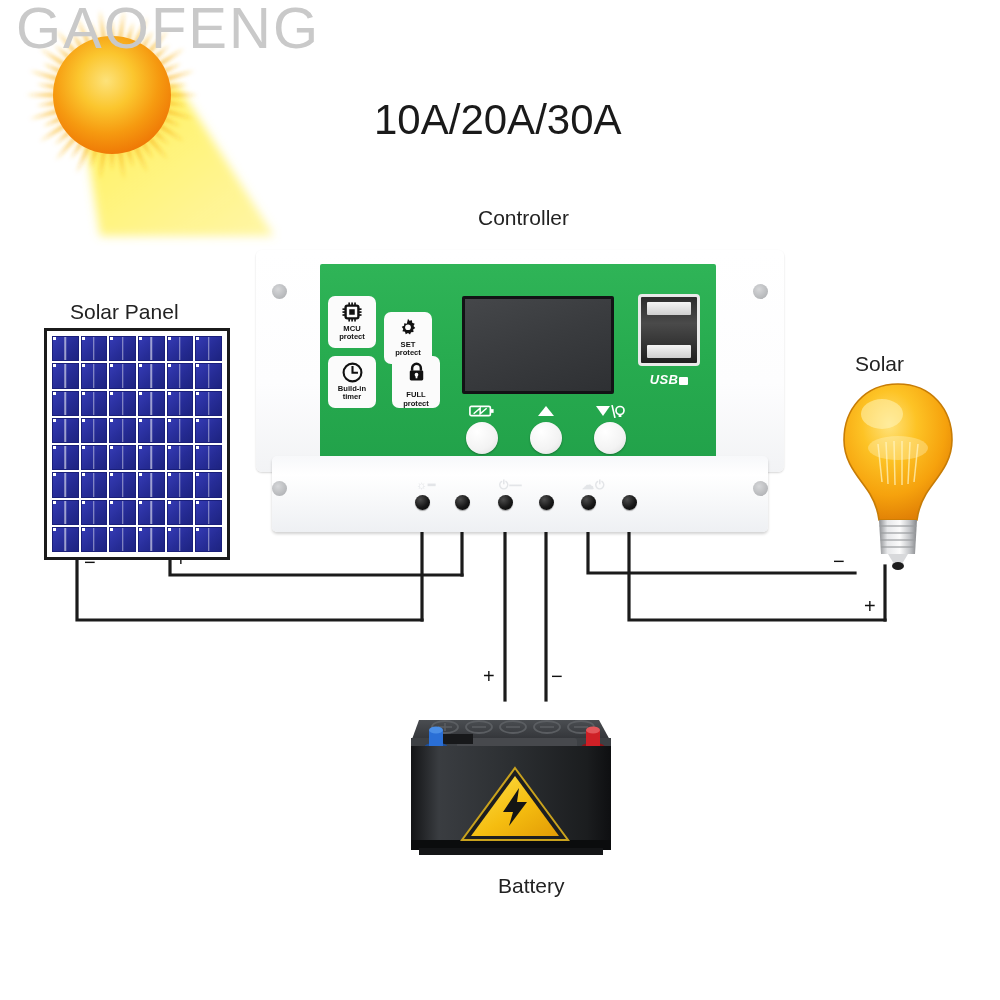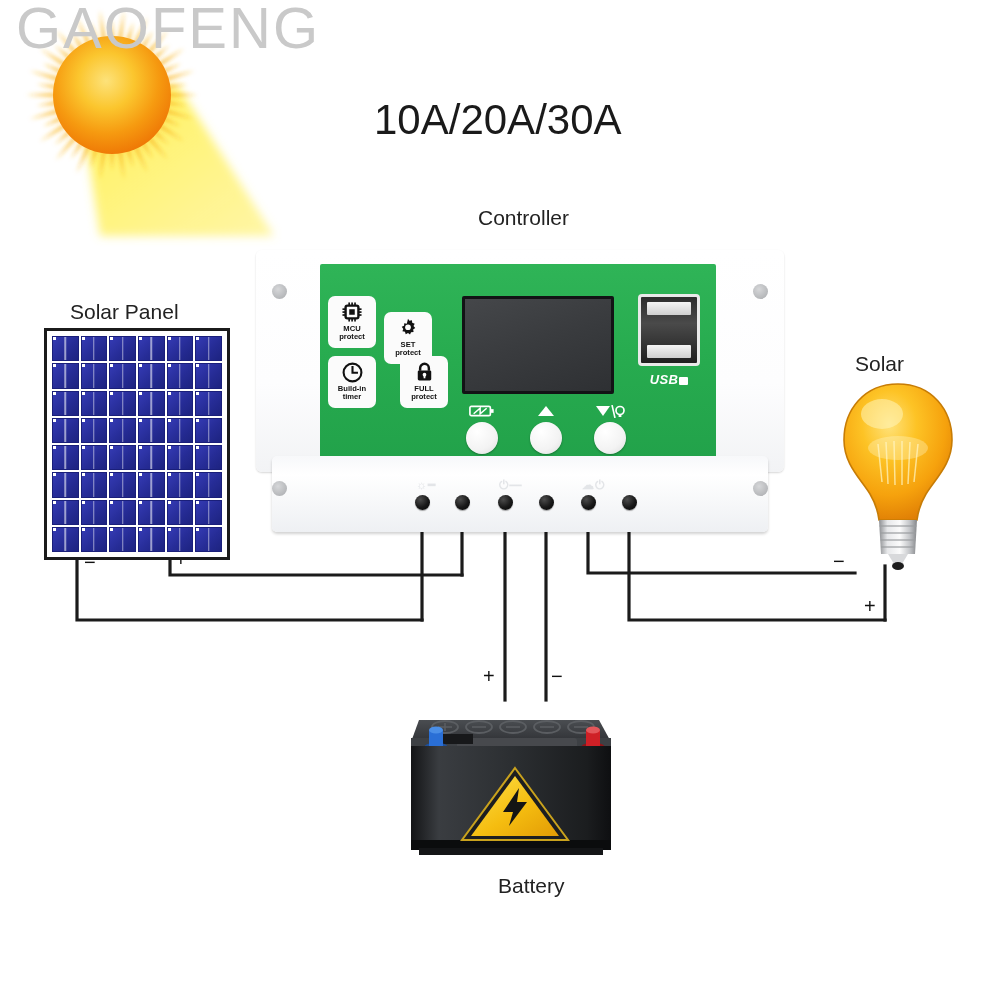--- a/index.html
+++ b/index.html
@@ -93,21 +93,21 @@
   .badge{
     position:absolute;width:48px;height:52px;background:#fbfbfb;border-radius:7px;
     display:flex;flex-direction:column;align-items:center;justify-content:flex-start;
     padding-top:3px;box-sizing:border-box;
   }
   .badge .bicon{height:26px;display:flex;align-items:center;justify-content:center;}
   .badge .btxt{
     font-size:7.6px;line-height:8.4px;color:#111;text-align:center;font-weight:bold;
   }
   .b1{left:0;top:0;}  .b2{left:56px;top:16px;}
-  .b3{left:0;top:60px;} .b4{left:72px;top:60px;}
+  .b3{left:0;top:60px;} .b4{left:64px;top:60px;justify-content:space-between;}
 
   .lcd{
     position:absolute;left:142px;top:32px;width:152px;height:98px;
     background:linear-gradient(160deg,#45474a 0%,#3a3c3f 45%,#2e3033 100%);
     border:3px solid #121315;border-radius:2px;box-sizing:border-box;
   }
   .usb{
     position:absolute;left:318px;top:30px;width:62px;height:72px;
     background:linear-gradient(180deg,#2c2c2c 0%,#4a4a4a 40%,#1f1f1f 100%);
     border:3px solid #e9e9e9;border-radius:4px;box-sizing:border-box;

